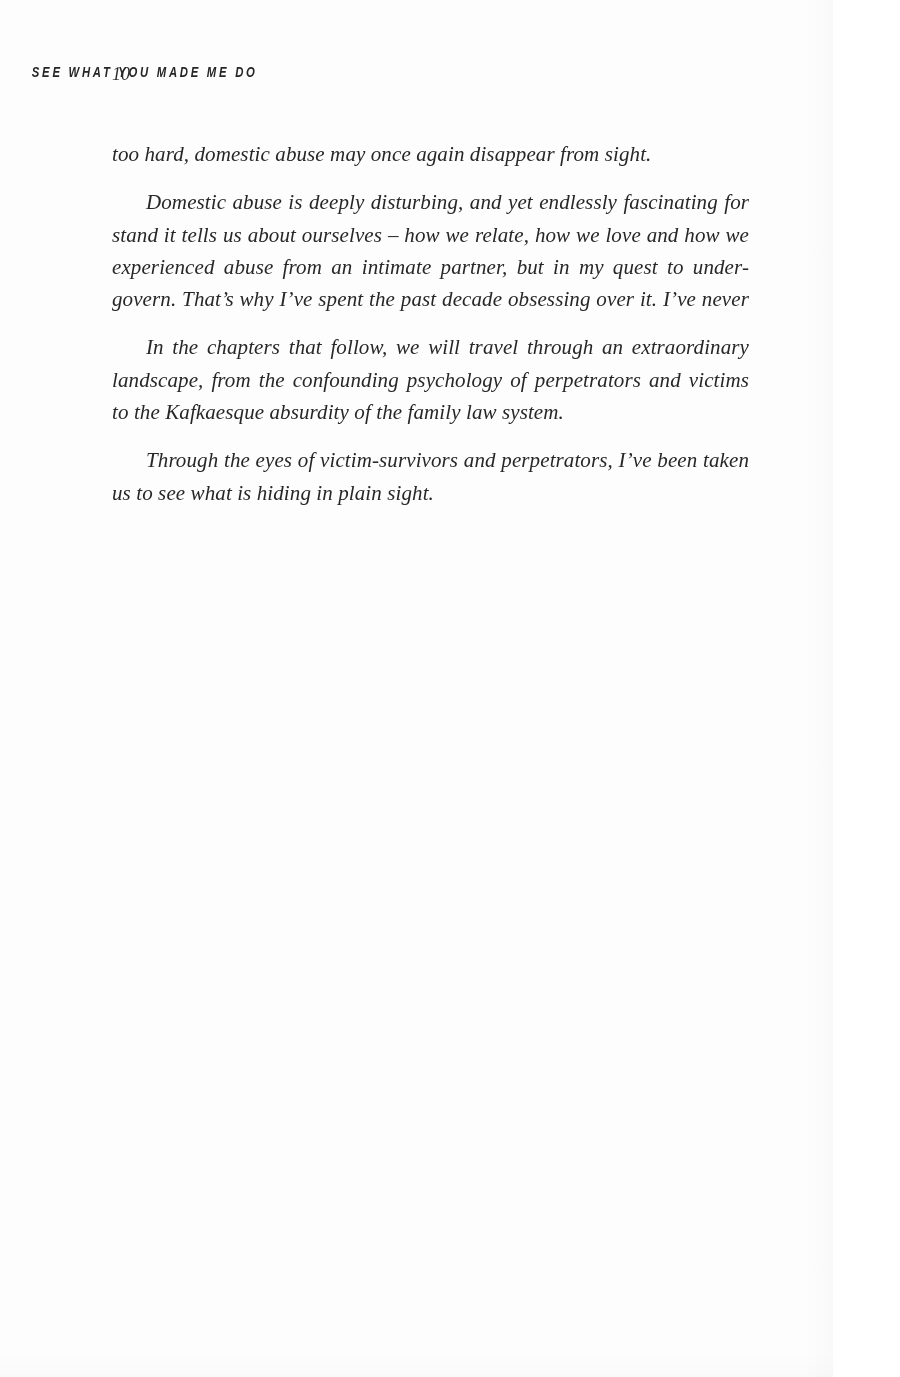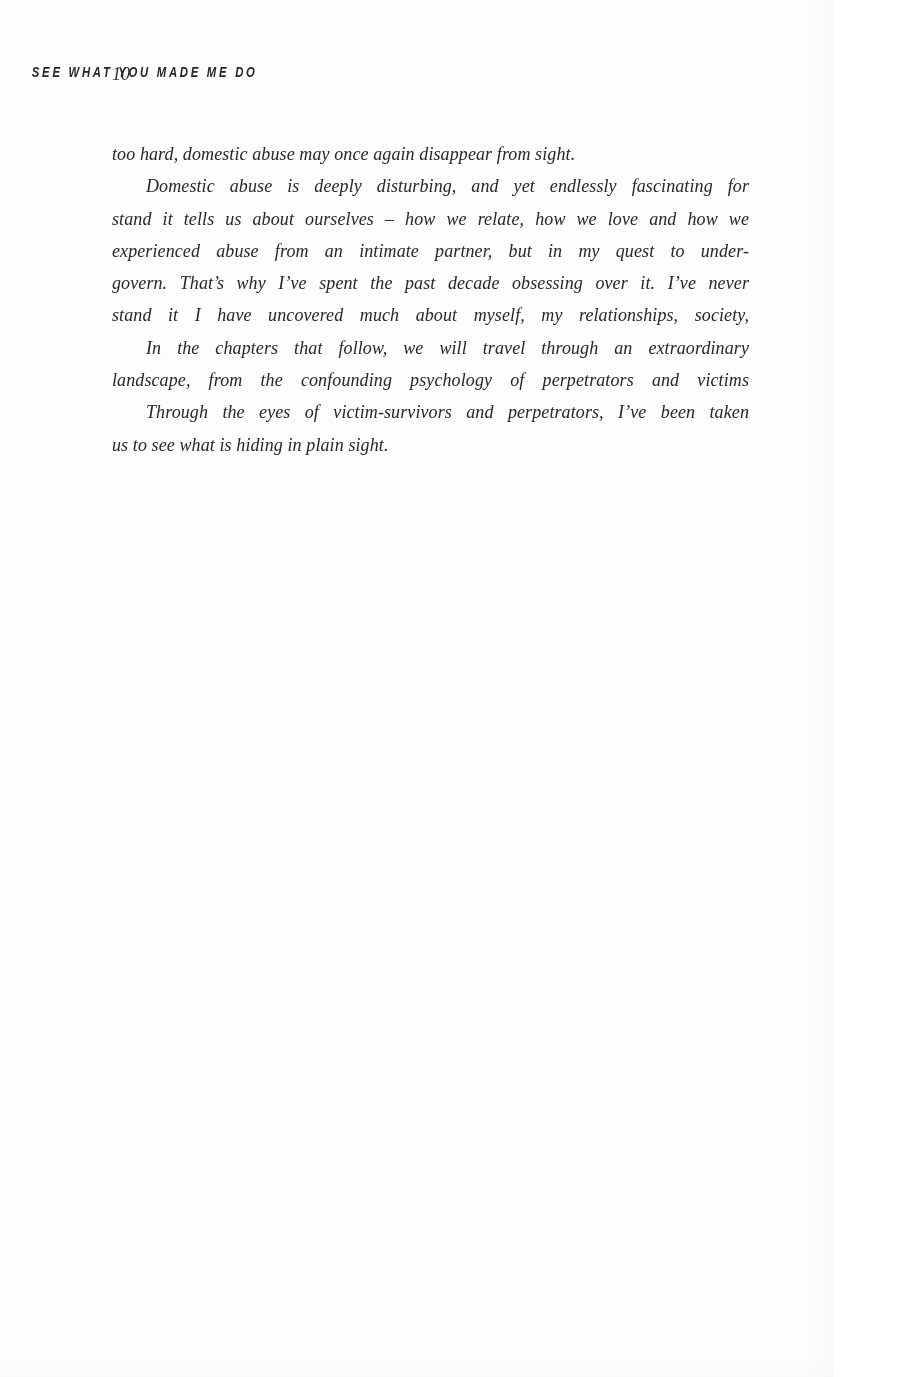--- a/index.html
+++ b/index.html
@@ -51,54 +51,55 @@
     color: #262626;
     transform: scaleX(0.78);
     transform-origin: center;
     white-space: nowrap;
   }
   .text-block {
     position: absolute;
     left: 112px;
     top: 138px;
     width: 637px;
-    font-size: 18px;
+    font-size: 21px;
     line-height: 32.3px;
     color: #272727;
     letter-spacing: 0.1px;
   }
   .line {
     text-align: justify;
     text-align-last: justify;
     white-space: normal;
   }
   .line.last {
     text-align-last: left;
   }
   .line.indent {
     padding-left: 34px;
+    margin-top: 16px;
   }
 </style>
 </head>
 <body>
 
 <div class="page">
   <div class="page-header">
     <span class="folio">10</span>
     <div class="running-head-wrap">
       <span class="running-head">SEE WHAT YOU MADE ME DO</span>
     </div>
   </div>
 
   <div class="text-block">
 
   <div class="line last">too hard, domestic abuse may once again disappear from sight.</div>
       <div class="line indent">Domestic abuse is deeply disturbing, and yet endlessly fascinating for</div>
       <div class="line">stand it tells us about ourselves – how we relate, how we love and how we</div>
       <div class="line">experienced abuse from an intimate partner, but in my quest to under-</div>
       <div class="line">govern. That’s why I’ve spent the past decade obsessing over it. I’ve never</div>
-      <div class="line">stand it I have uncovered much about myself, my relationships, society,</div>
       <div class="line indent">In the chapters that follow, we will travel through an extraordinary</div>
       <div class="line">landscape, from the confounding psychology of perpetrators and victims</div>
+      <div class="line last">to the Kafkaesque absurdity of the family law system.</div>
       <div class="line indent">Through the eyes of victim-survivors and perpetrators, I’ve been taken</div>
       <div class="line last">us to see what is hiding in plain sight.</div>
     </div>
 </div>
 
 </body></html>

